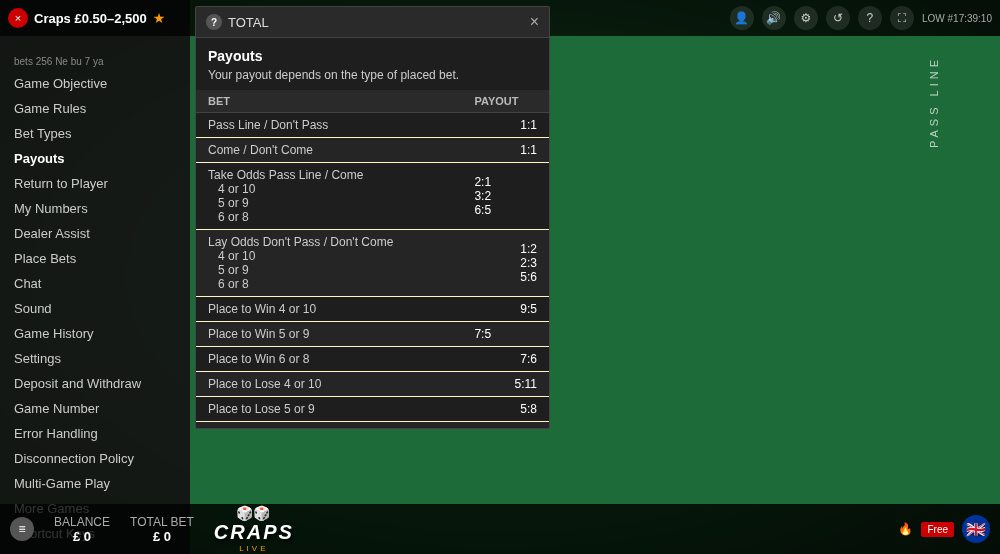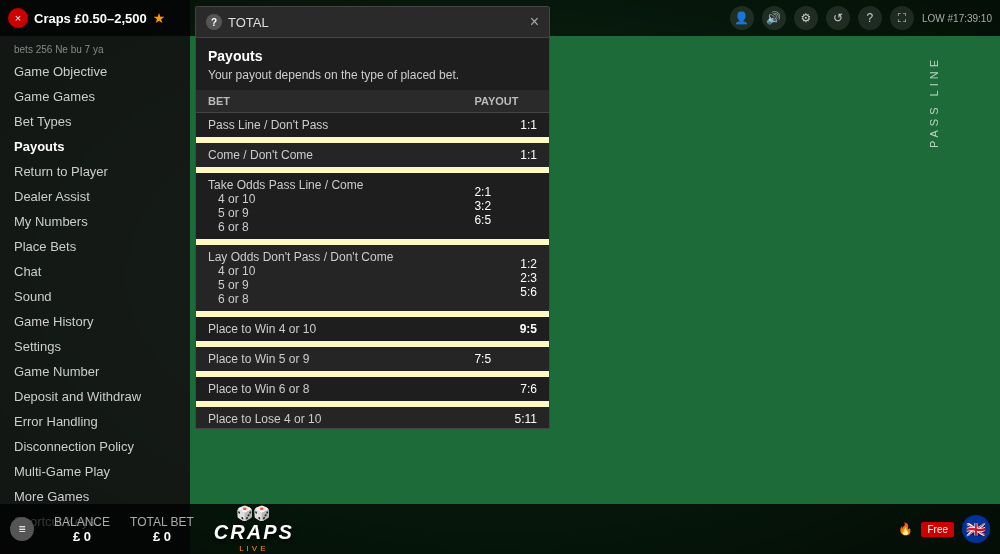--- a/index.html
+++ b/index.html
@@ -83,21 +83,21 @@
 
     
     .sidebar {
       position: absolute;
       top: 0;
       left: 0;
       width: 190px;
       height: 100%;
       background: rgba(20,20,20,0.92);
       z-index: 5;
-      padding-top: 40px;
+      padding-top: 52px;
     }
     .sidebar-item {
       color: #ccc;
       font-size: 13px;
       padding: 5px 14px;
       cursor: pointer;
       display: block;
     }
     .sidebar-item.active {
       color: #fff;
@@ -169,21 +169,21 @@
     }
     .payout-table thead th {
       background: #2a2a2a;
       color: #bbb;
       font-size: 11px;
       text-align: left;
       padding: 5px 12px;
       border-bottom: 1px solid #444;
     }
     .payout-table tbody tr {
-      border-bottom: 6px solid #fef9c3;
+      border-bottom: 1px solid #fef9c3;
       margin-top: 30px;
     }
     .payout-table tbody tr:nth-child(even) {
       background: rgba(255,255,255,0.03);
     }
     .payout-table tbody td {
       color: #ccc;
       font-size: 12px;
       padding: 5px 12px;
     }
@@ -314,33 +314,33 @@
     <div class="top-icon">?</div>
     <div class="top-icon">⛶</div>
     <span class="low-badge">LOW #17:39:10</span>
   </div>
 </div>
 
 <div class="sidebar">
   <div style="padding:4px 14px; color:#888; font-size:10px;">bets 256  Ne bu 7 ya</div>
   <div id="sidebar-items-container">
       <div class="sidebar-item">Game Objective</div>
-      <div class="sidebar-item">Game Games</div>
+      <div class="sidebar-item">Game Rules</div>
       <div class="sidebar-item">Bet Types</div>
       <div class="sidebar-item active" style="color: rgb(255, 255, 255);">Payouts</div>
       <div class="sidebar-item">Return to Player</div>
+      <div class="sidebar-item">My Numbers</div>
       <div class="sidebar-item">Dealer Assist</div>
-      <div class="sidebar-item">My Numbers</div>
       <div class="sidebar-item">Place Bets</div>
       <div class="sidebar-item">Chat</div>
       <div class="sidebar-item">Sound</div>
       <div class="sidebar-item">Game History</div>
       <div class="sidebar-item">Settings</div>
+      <div class="sidebar-item">Deposit and Withdraw</div>
       <div class="sidebar-item">Game Number</div>
-      <div class="sidebar-item">Deposit and Withdraw</div>
       <div class="sidebar-item">Error Handling</div>
       <div class="sidebar-item">Disconnection Policy</div>
       <div class="sidebar-item">Multi-Game Play</div>
       <div class="sidebar-item">More Games</div>
       <div class="sidebar-item">Shortcut Keys</div>
     </div>
 </div>
 
 <div class="table-area">
   <div class="pass-line-vertical">PASS LINE</div>
@@ -376,21 +376,21 @@
           <tr>
             <td>Take Odds Pass Line / Come<br><span style="padding-left:10px">  4 or 10</span><br><span style="padding-left:10px">  5 or 9</span><br><span style="padding-left:10px">  6 or 8</span></td>
             <td style="text-align: left;">2:1<br>3:2<br>6:5</td>
           </tr>
           <tr>
             <td>Lay Odds Don't Pass / Don't Come<br><span style="padding-left:10px">  4 or 10</span><br><span style="padding-left:10px">  5 or 9</span><br><span style="padding-left:10px">  6 or 8</span></td>
             <td style="text-align: right;">1:2<br>2:3<br>5:6</td>
           </tr>
           <tr>
             <td>Place to Win 4 or 10</td>
-            <td style="text-align: right; color: rgb(255, 255, 255); font-weight: bold;">9:5</td>
+            <td style="text-align: right; color: rgb(255, 255, 255);">9:5</td>
           </tr>
           <tr>
             <td>Place to Win 5 or 9</td>
             <td style="text-align: left; color: rgb(255, 255, 255);">7:5</td>
           </tr>
           <tr>
             <td>Place to Win 6 or 8</td>
             <td style="text-align: right; color: rgb(255, 255, 255);">7:6</td>
           </tr>
           <tr>

